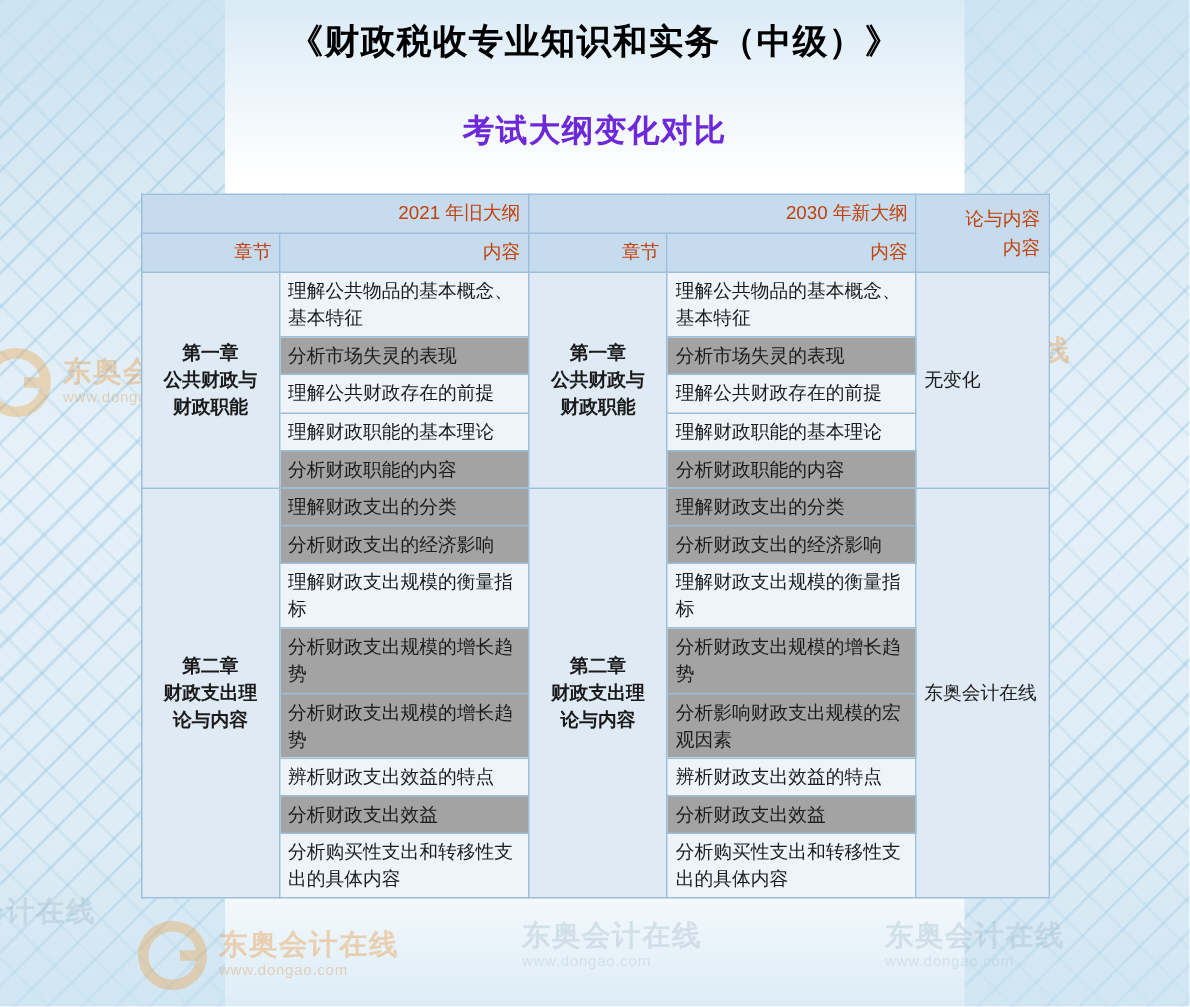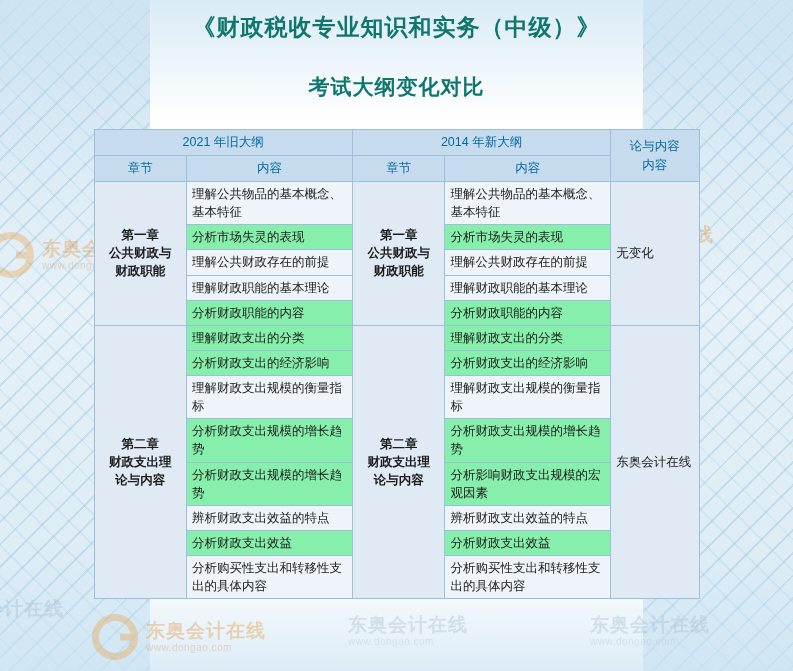--- a/index.html
+++ b/index.html
@@ -108,29 +108,29 @@
 
   
   .content {
     position: relative;
     z-index: 2;
   }
   .doc-title {
     text-align: center;
     font-size: 23px;
     font-weight: bold;
-    color: #0f766e;
+    color: #000000;
     padding-top: 12px;
     letter-spacing: 1px;
   }
   .doc-subtitle {
     text-align: center;
     font-size: 21px;
     font-weight: bold;
-    color: #0f766e;
+    color: #6d28d9;
     padding-top: 30px;
     letter-spacing: 1px;
   }
 
   table.outline {
     border-collapse: collapse;
     margin: 28px auto 0 auto;
     width: 606px;
     table-layout: fixed;
     font-size: 12.5px;
@@ -138,44 +138,44 @@
     background: #ffffff;
   }
   table.outline td, table.outline th {
     border: 1px solid #9cc0dc;
     padding: 3px 5px;
     vertical-align: middle;
     line-height: 1.45;
   }
   th.hdr-top, th.hdr-sub {
     background: #c6dcee;
-    text-align: center;
+    text-align: right;
     font-weight: normal;
     font-size: 12.5px;
-    color: #0369a1;
+    color: #c2410c;
     height: 19px;
   }
   th.hdr-sub { height: 19px; }
   td.chapter {
     text-align: center;
     font-weight: bold;
     background: #dfeaf5;
     font-size: 12.5px;
   }
   td.change {
     text-align: left;
     background: #dfeaf5;
     font-size: 12.5px;
   }
   td.item {
     background: #eef4fa;
     height: 18px;
     font-family: Liberation Serif, serif;
   }
-  td.item.alt { background: #86efac; }
+  td.item.alt { background: #a3a3a3; }
   .col-ch { width: 86px; }
   .col-ct { width: 154px; }
   .col-cg { width: 82px; }
 </style>
 </head>
 <body>
 
 <div class="bg-layer">
   <div class="bg-center-fade"></div>
   <div class="bg-left"></div>
@@ -231,21 +231,21 @@
     <colgroup>
       <col class="col-ch">
         <col class="col-ct">
         <col class="col-ch">
         <col class="col-ct">
         <col class="col-cg">
     </colgroup>
     <thead>
       <tr>
         <th class="hdr-top" colspan="2">2021 年旧大纲</th>
-        <th class="hdr-top" colspan="2">2014 年新大纲</th>
+        <th class="hdr-top" colspan="2">2030 年新大纲</th>
         <th class="hdr-top" rowspan="2" style="white-space:pre-line;">论与内容
 内容</th>
       </tr>
       <tr>
         <th class="hdr-sub">章节</th>
         <th class="hdr-sub">内容</th>
         <th class="hdr-sub">章节</th>
         <th class="hdr-sub">内容</th>
       </tr>
     </thead>

